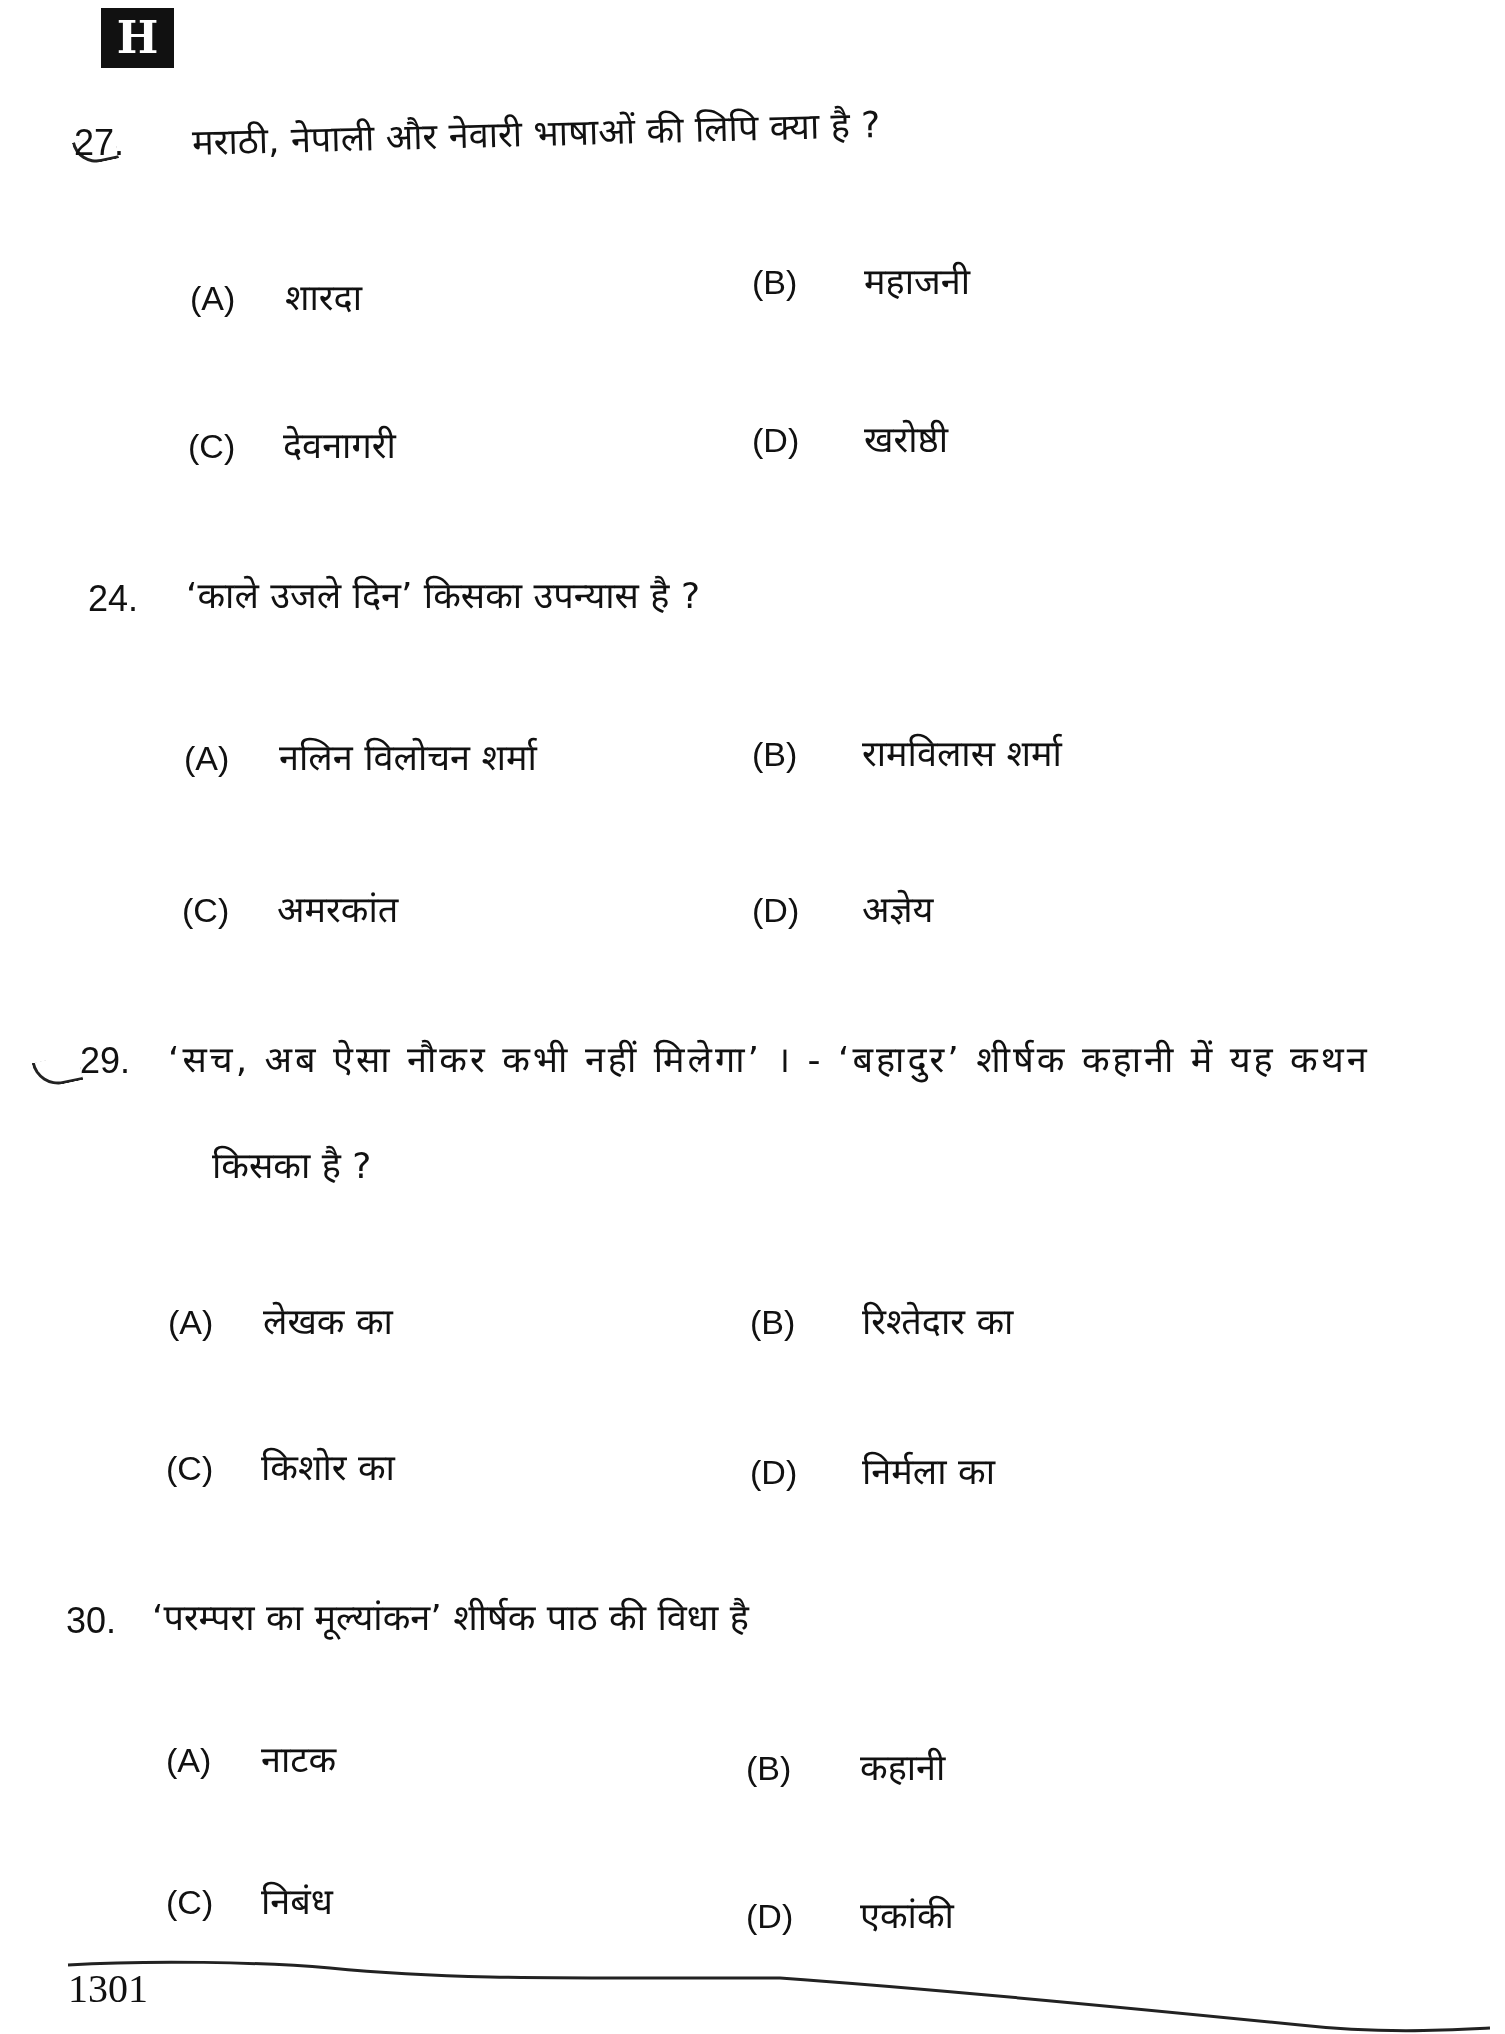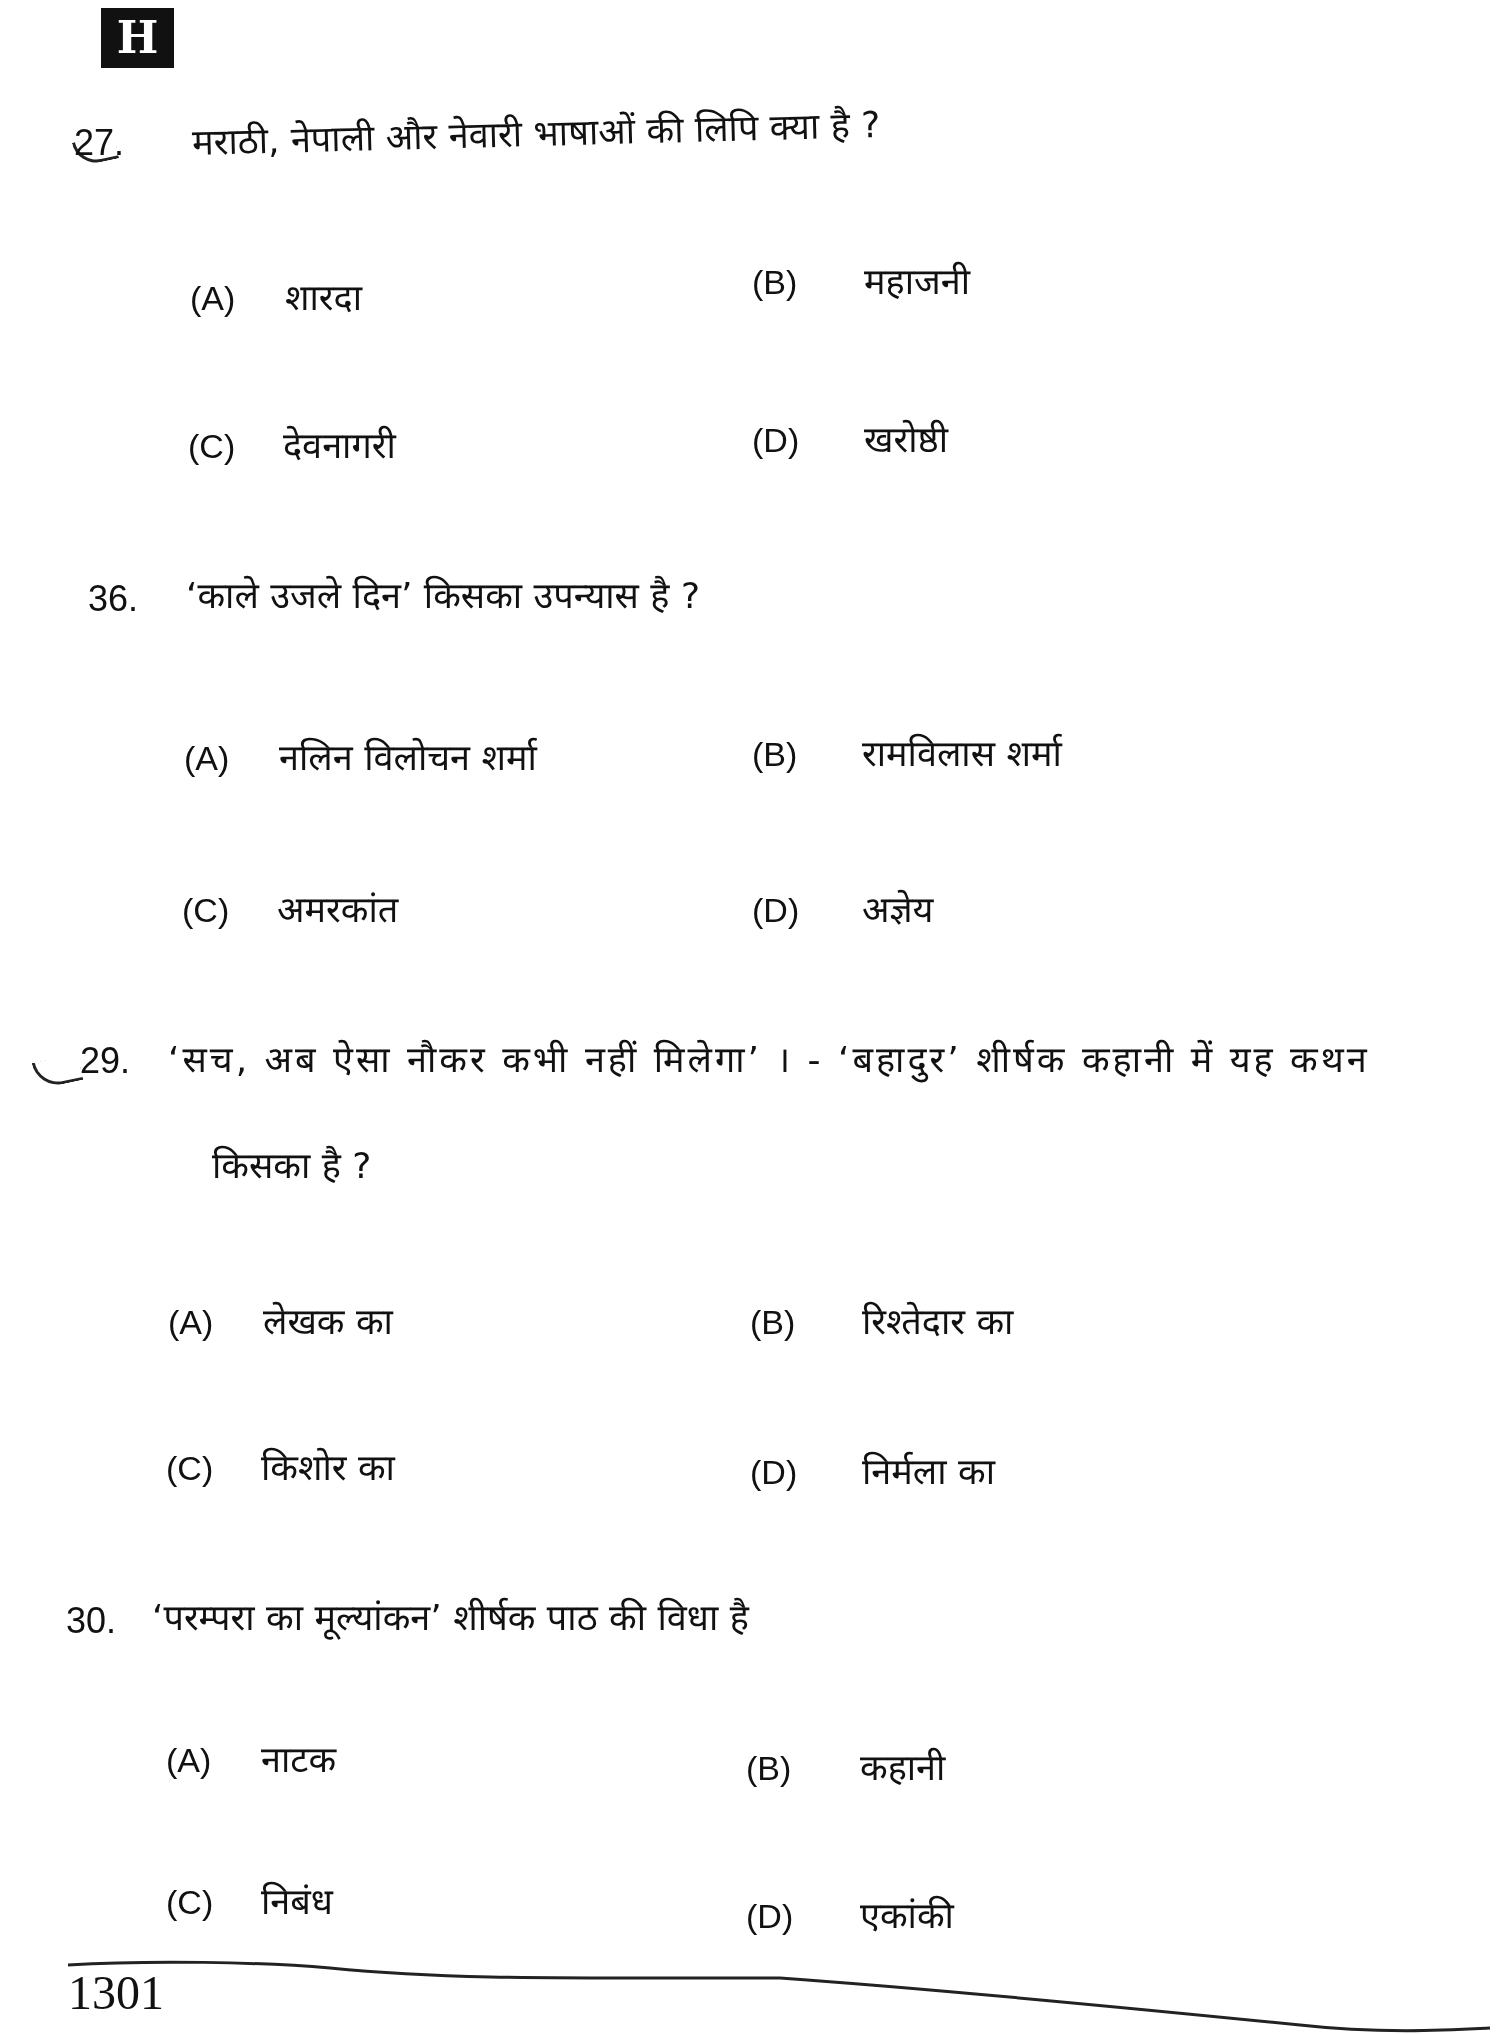--- a/index.html
+++ b/index.html
@@ -13,21 +13,21 @@
     font-weight: bold; font-size: 44px; line-height: 60px; text-align: center;
   }
   .qnum { position: absolute; font-family: "Liberation Sans", sans-serif; font-size: 36px; }
   .qtext { position: absolute; font-size: 36px; white-space: nowrap; }
   .opt { position: absolute; display: flex; align-items: baseline; font-size: 36px; white-space: nowrap; }
   .opt .lbl { font-family: "Liberation Sans", sans-serif; font-size: 34px; width: 95px; display: inline-block; }
   .tick {
     position: absolute; border-bottom: 3px solid #222; border-left: 3px solid #222;
     border-radius: 0 0 0 30px; transform: rotate(-12deg);
   }
-  .footer-code { position: absolute; left: 68px; top: 1965px; font-family: "Liberation Serif", serif; font-size: 48px; }
+  .footer-code { position: absolute; left: 68px; top: 1965px; font-family: "Liberation Serif", serif; font-size: 40px; }
   .footer-line { position: absolute; left: 0; top: 0; }
 </style>
 </head>
 <body>
 
 <div class="set-badge">H</div>
 
 <div>
   <div class="tick" style="left:74px;top:138px;width:40px;height:22px;"></div>
   <div class="qnum" style="left:74px;top:122px;">27.</div>
@@ -44,21 +44,21 @@
     <span class="lbl">(C)</span>
     <span>देवनागरी</span>
   </div>
   <div class="opt" style="left:752px;top:414px;">
     <span class="lbl" style="width:112px">(D)</span>
     <span>खरोष्ठी</span>
   </div>
 </div>
 
 <div>
-  <div class="qnum" style="left:88px;top:578px;">36.</div>
+  <div class="qnum" style="left:88px;top:578px;">24.</div>
   <div class="qtext" style="left:186px;top:570px;">‘काले उजले दिन’ किसका उपन्यास है ?</div>
   <div class="opt" style="left:184px;top:732px;">
     <span class="lbl">(A)</span>
     <span>नलिन विलोचन शर्मा</span>
   </div>
   <div class="opt" style="left:752px;top:728px;">
     <span class="lbl" style="width:110px">(B)</span>
     <span>रामविलास शर्मा</span>
   </div>
   <div class="opt" style="left:182px;top:884px;">

